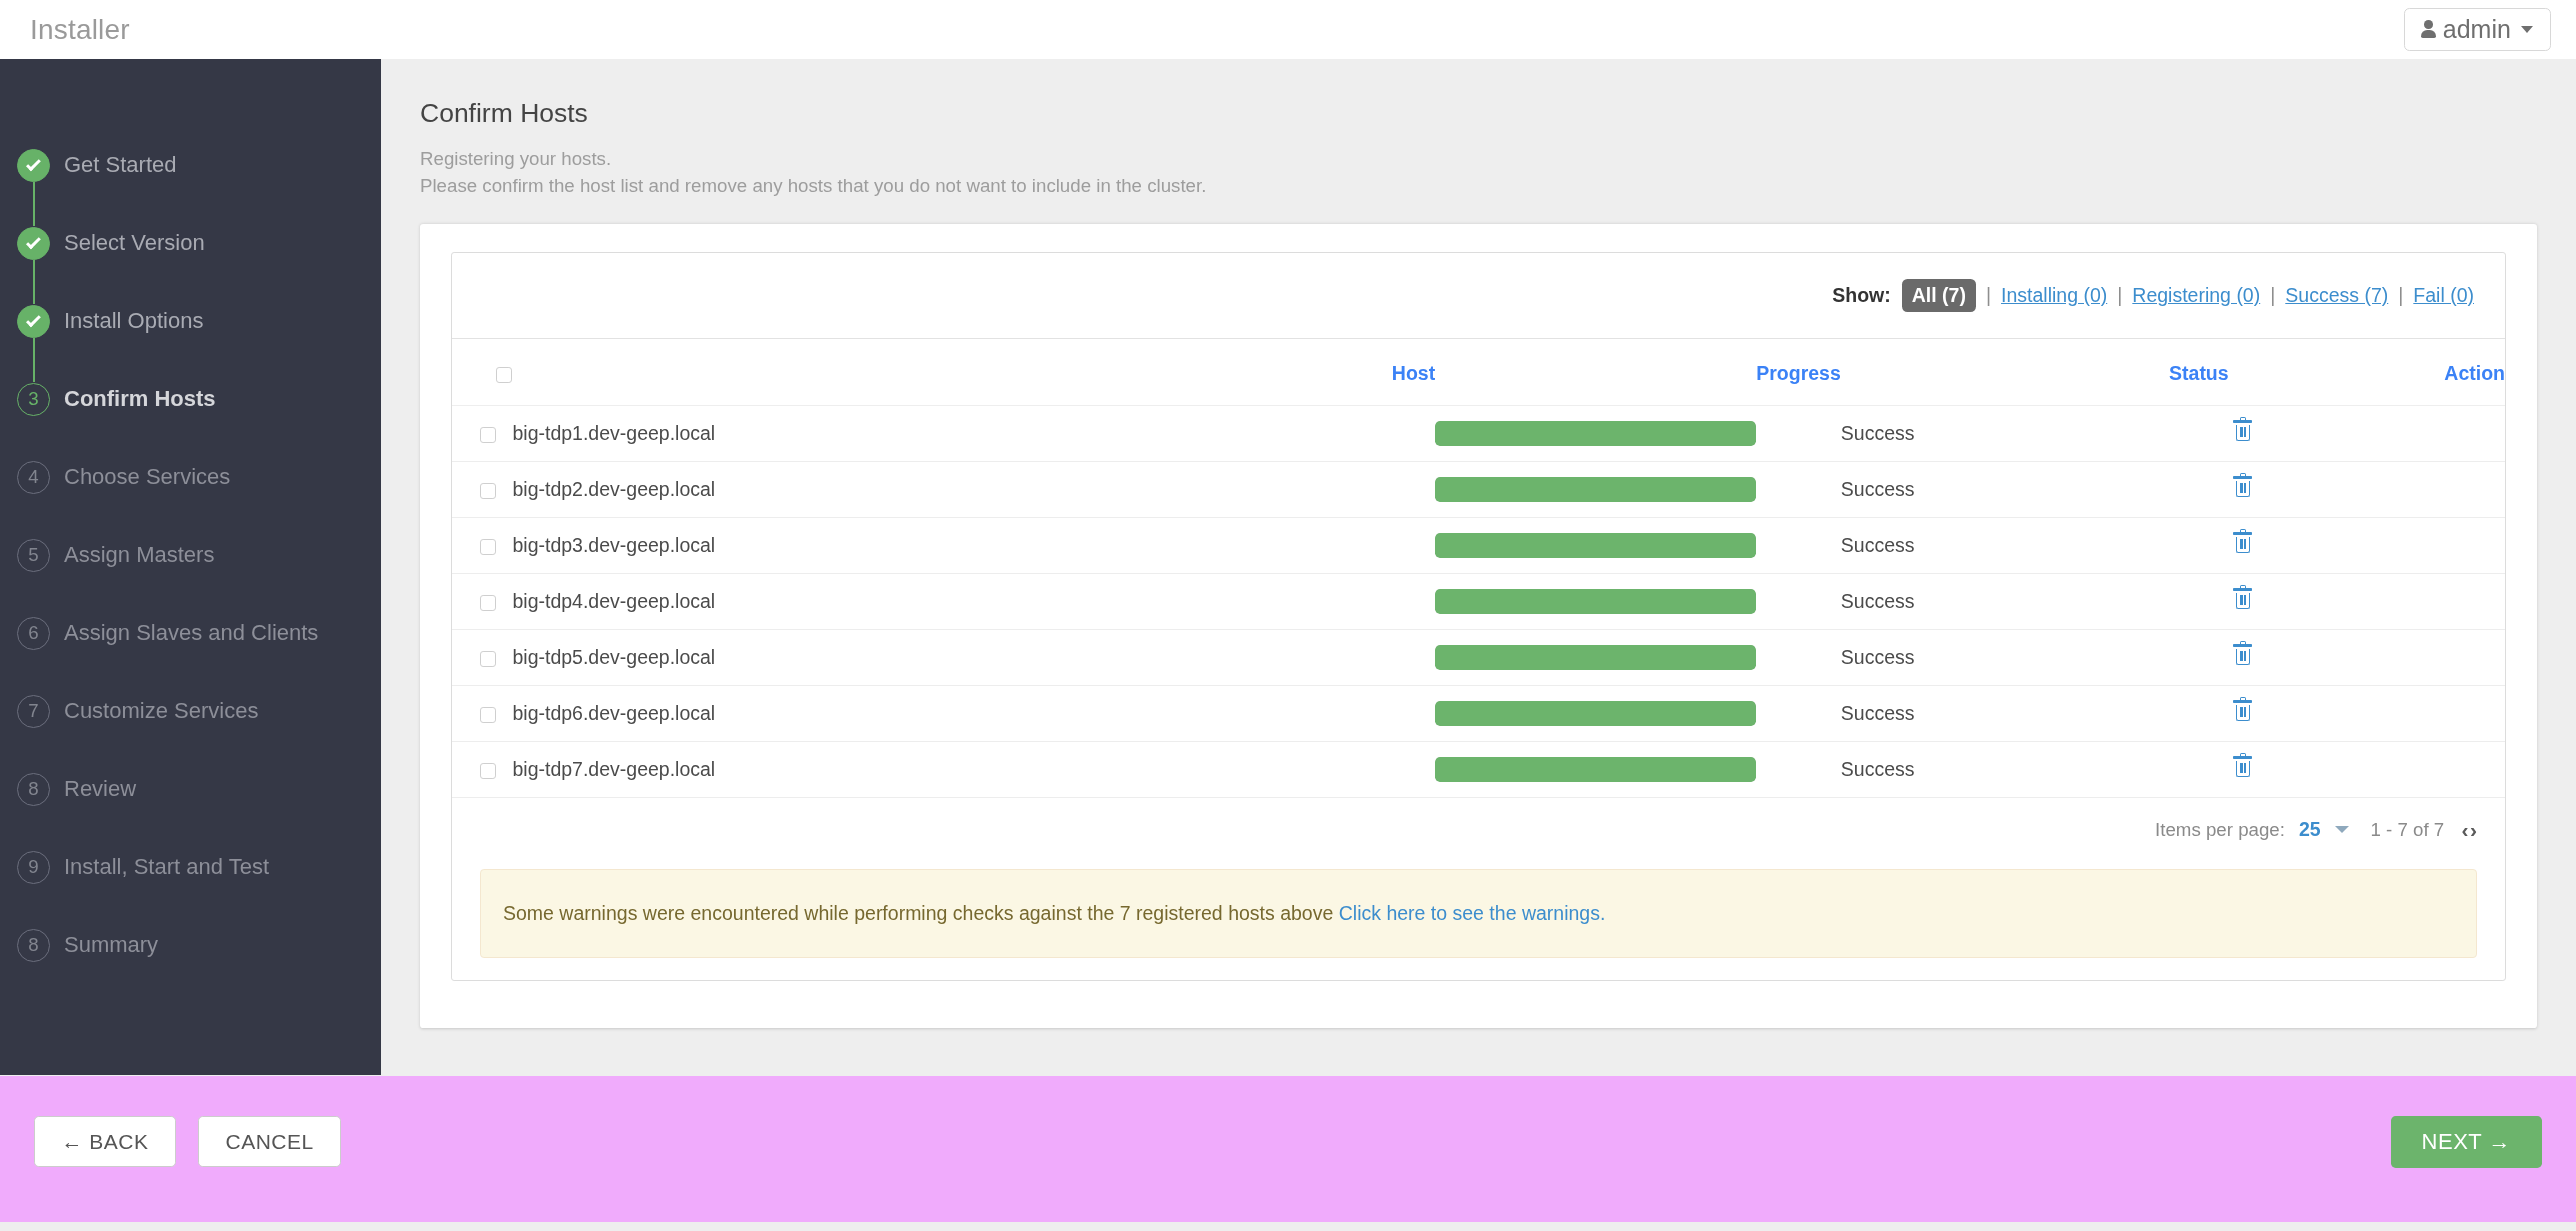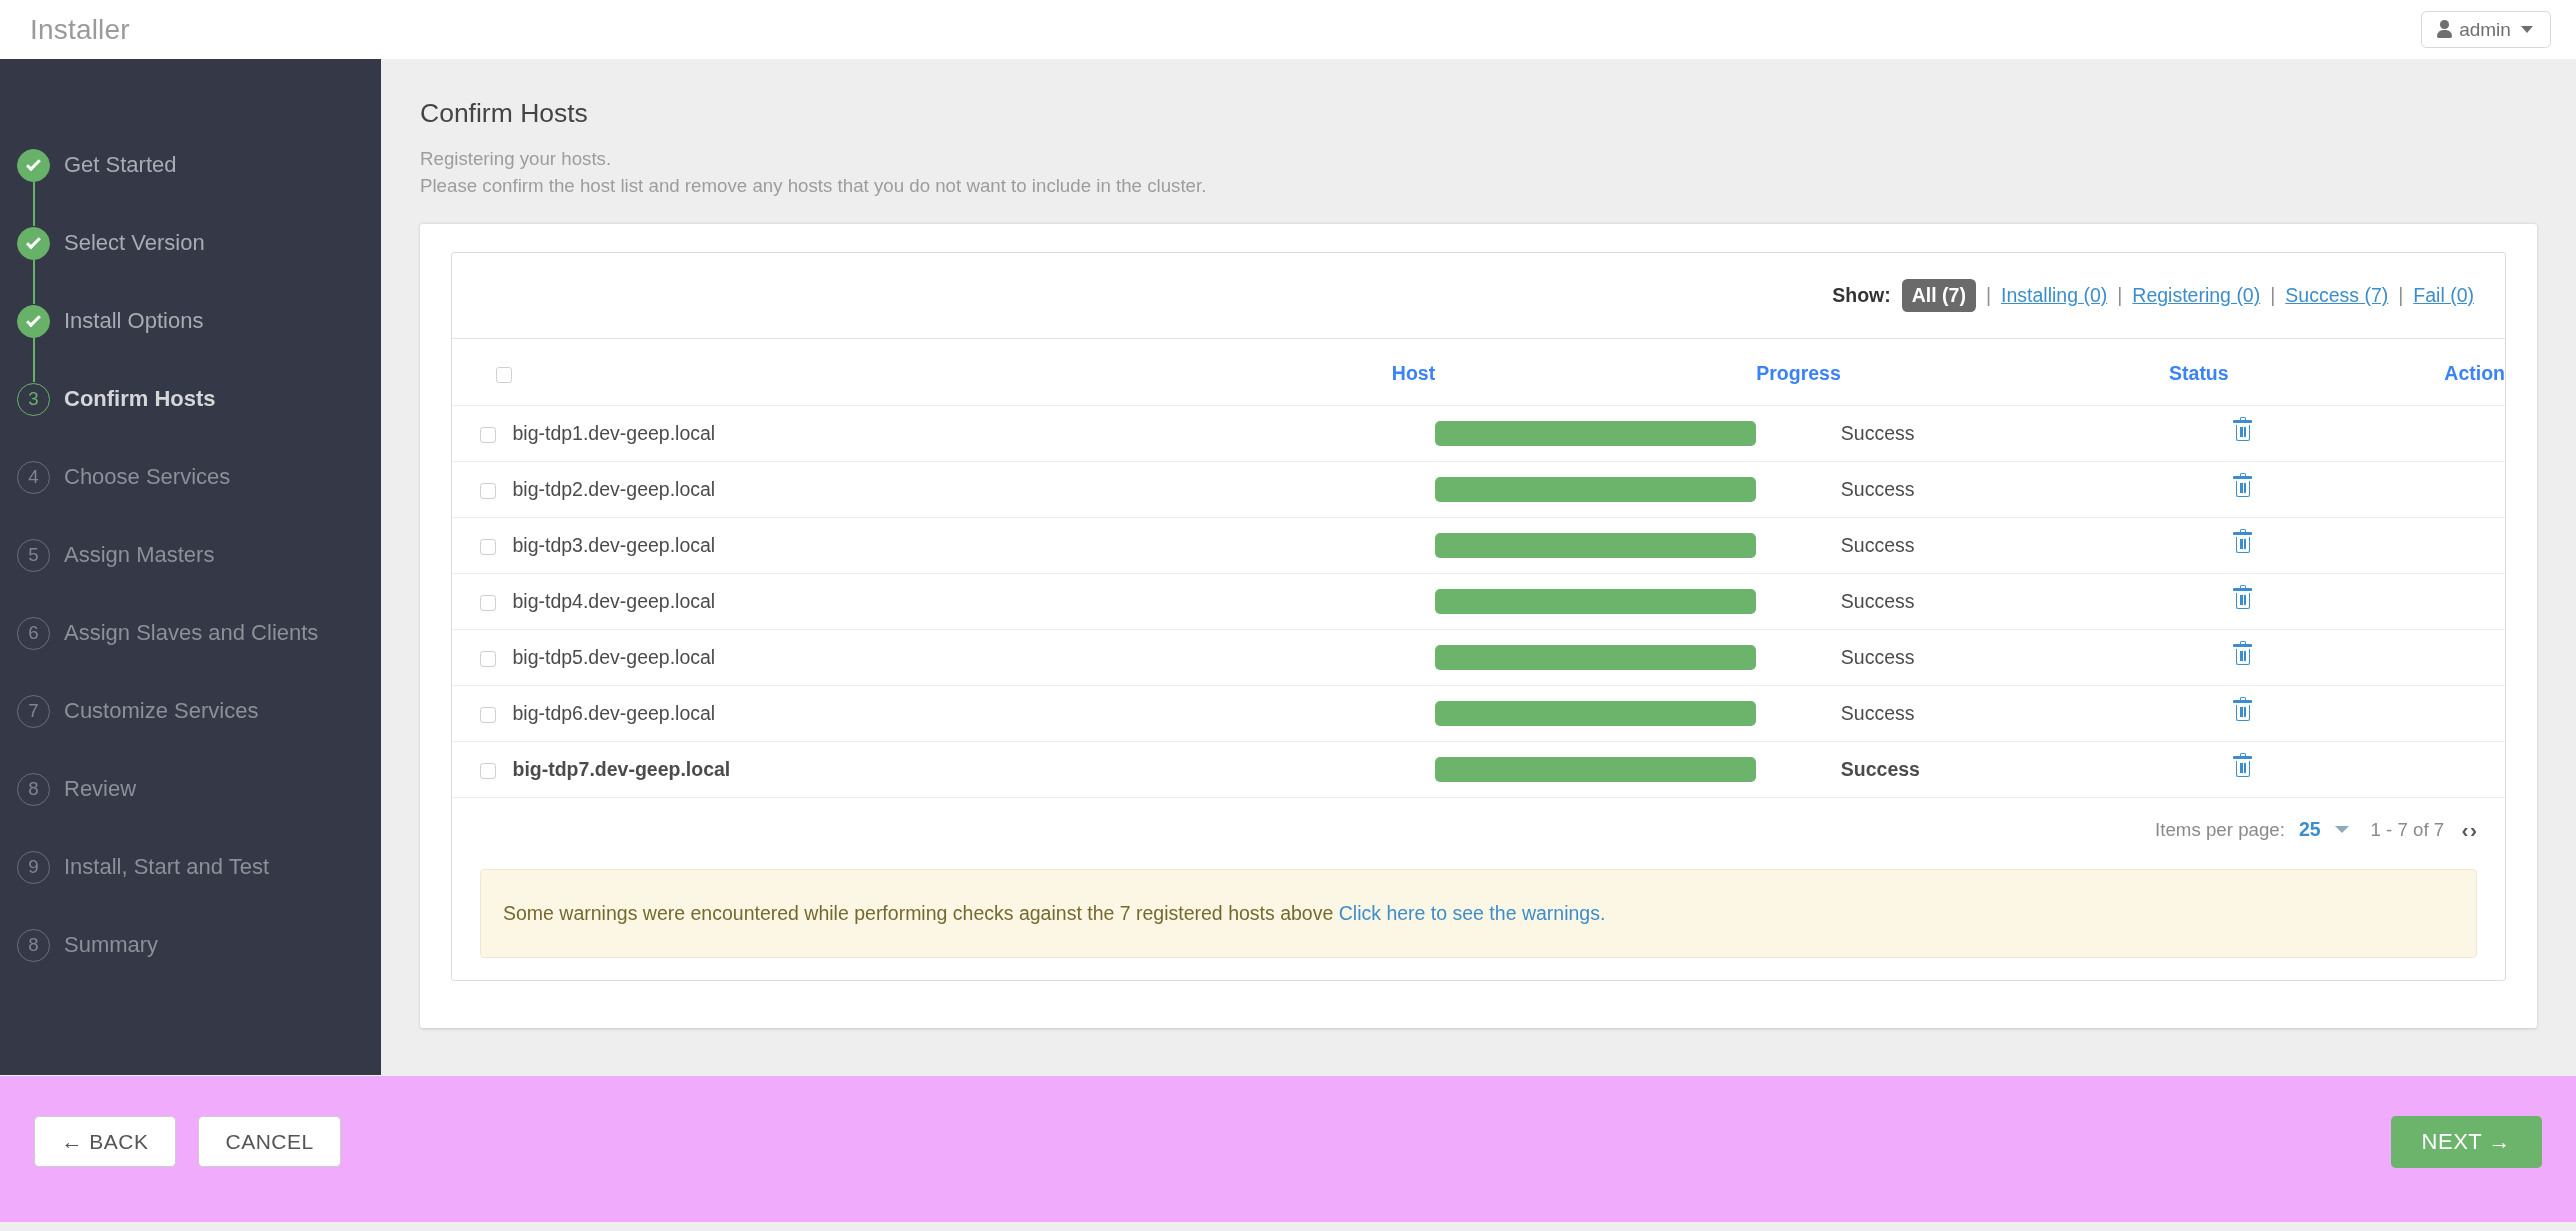--- a/index.html
+++ b/index.html
@@ -36,21 +36,21 @@
     letter-spacing: 0.2px;
   }
   .user-btn {
     display: inline-flex;
     align-items: center;
     gap: 7.8px;
     border: 0.8px solid #d8d8d8;
     border-radius: 5.4px;
     background: #ffffff;
     padding: 7.8px 17px 7.8px 15.6px;
-    font-size: 19px;
+    font-size: 25px;
     color: #6f6f6f;
     cursor: pointer;
     line-height: 1;
   }
   .user-btn .person {
     width: 14px; height: 20px;
     position: relative;
     display: inline-block;
   }
   .user-btn .person::before {
@@ -224,21 +224,21 @@
     border-bottom: 1.6px solid #eeeeee;
   }
   table.hosts td {
     font-size: 19.5px;
     color: #4b4b4b;
     padding: 0;
     height: 56px;
     border-bottom: 0.8px solid #ededed;
     vertical-align: middle;
   }
-  table.hosts tr:last-child td { border-bottom: 0.8px solid #ededed; font-weight: bold; }
+  table.hosts tr:last-child td { border-bottom: 0.8px solid #ededed; }
   .col-cb   { width: 51px; padding-left: 28px !important; }
   .col-host { width: 778px; }
   .col-prog { width: 342px; }
   .col-stat { width: 327px; }
   .col-act  { width: 233px; }
 
   .cbox {
     width: 16.3px; height: 16.3px;
     border: 1.6px solid #cfcfcf;
     border-radius: 3.1px;

